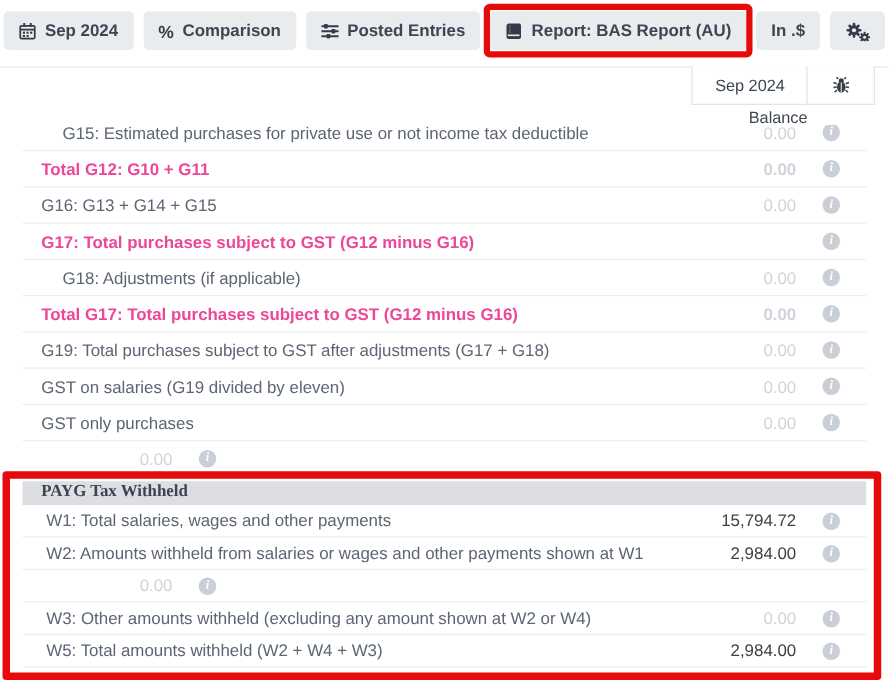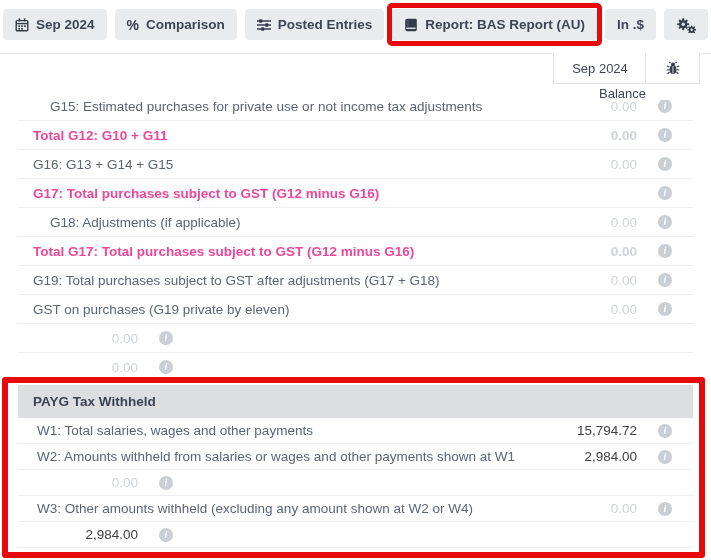--- a/index.html
+++ b/index.html
@@ -56,22 +56,22 @@
   .row.bold .val{font-weight:700;}
   .icol{width:56px;display:flex;justify-content:center;align-items:center;}
   .info{
     width:14px;height:14px;border-radius:50%;background:#c9cfd5;color:#ffffff;
     font-size:10px;font-weight:700;line-height:14px;text-align:center;
     font-family:"Liberation Serif","DejaVu Serif",serif;font-style:italic;cursor:pointer;
   }
   
   .payg-section{position:relative;margin-top:3px;}
   .section-row{
-    height:33px;margin:0 18px;background:#dcdee1;
-    display:flex;align-items:center;box-sizing:border-box;
+    height:19px;margin:0 18px;background:#dcdee1;
+    display:flex;box-sizing:border-box;font-family:Liberation Serif, serif;
   }
   .section-row .lbl{flex:1;padding-left:15px;font-size:13.5px;font-weight:700;color:#3c4454;}
   .payg-section .row{height:26px;}
   .payg-section .row .lbl{padding-left:19px;}
   .anno-payg{left:2px;right:6px;top:-8px;bottom:-10px;border-width:6px;border-radius:3px;}
 </style>
 </head>
 <body>
 
 <div class="toolbar">
@@ -175,21 +175,21 @@
     <circle cx="7" cy="3.6" r="2" fill="#343c49"></circle>
     <ellipse cx="7" cy="8.6" rx="3.4" ry="4.4" fill="#343c49"></ellipse>
     <line x1="7" y1="5" x2="7" y2="12.6" stroke="#e9ecef" stroke-width="0.9"></line>
   </svg>
 </div>
 <div class="balance">Balance</div>
 
 <div class="rows">
 
   <div class="row indent zero">
-    <span class="lbl">G15: Estimated purchases for private use or not income tax adjustments</span>
+    <span class="lbl">G15: Estimated purchases for private use or not income tax deductible</span>
     <span class="val">0.00</span>
     <span class="icol">
         <span class="info">i</span>
       </span>
   </div>
 
   <div class="row bold zero">
     <span class="lbl">Total G12: G10 + G11</span>
     <span class="val">0.00</span>
     <span class="icol">
@@ -231,28 +231,29 @@
 
   <div class="row zero">
     <span class="lbl">G19: Total purchases subject to GST after adjustments (G17 + G18)</span>
     <span class="val">0.00</span>
     <span class="icol">
         <span class="info">i</span>
       </span>
   </div>
 
   <div class="row zero">
-    <span class="lbl">GST on purchases (G19 private by eleven)</span>
-    <span class="val">0.00</span>
-    <span class="icol">
-        <span class="info">i</span>
-      </span>
-  </div>
-
-  <div class="row zero">
+    <span class="lbl">GST on salaries (G19 divided by eleven)</span>
+    <span class="val">0.00</span>
+    <span class="icol">
+        <span class="info">i</span>
+      </span>
+  </div>
+
+  <div class="row zero">
+    <span class="lbl">GST only purchases</span>
     <span class="val">0.00</span>
     <span class="icol">
         <span class="info">i</span>
       </span>
   </div>
 
   <div class="row zero">
     <span class="val">0.00</span>
     <span class="icol">
         <span class="info">i</span>
@@ -289,20 +290,21 @@
 
     <div class="row zero">
       <span class="lbl">W3: Other amounts withheld (excluding any amount shown at W2 or W4)</span>
       <span class="val">0.00</span>
       <span class="icol">
           <span class="info">i</span>
         </span>
     </div>
 
     <div class="row">
+      <span class="lbl">W5: Total amounts withheld (W2 + W4 + W3)</span>
       <span class="val">2,984.00</span>
       <span class="icol">
           <span class="info">i</span>
         </span>
     </div>
 
     <div class="anno anno-payg"></div>
   </div>
 </div>
 

